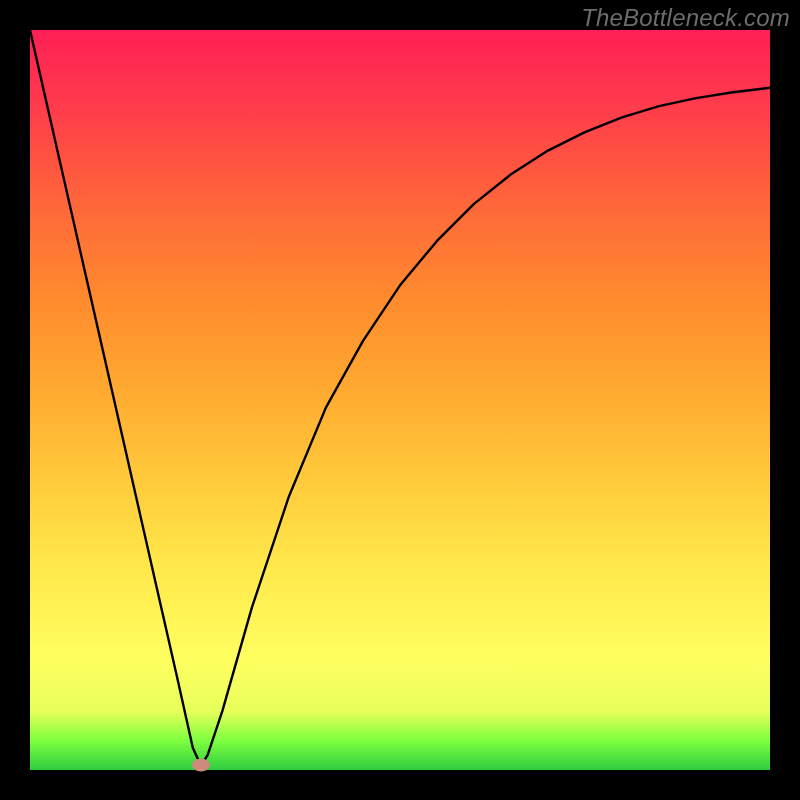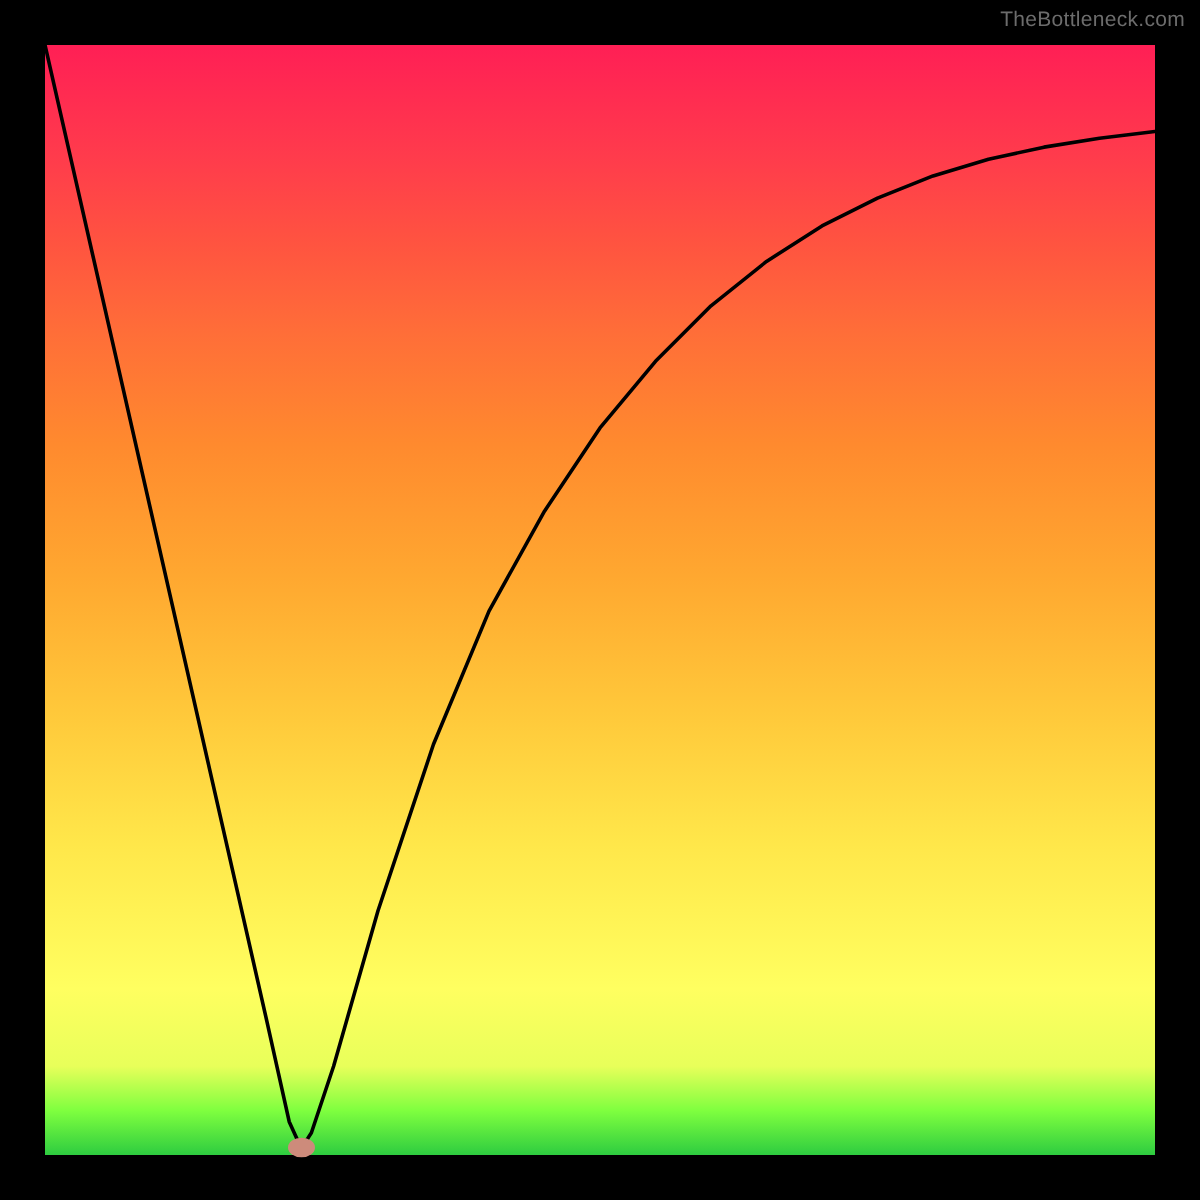--- a/index.html
+++ b/index.html
@@ -36,23 +36,24 @@
       #ff5440 82%,
       #ff3b4c 90%,
       #ff1f55 100%
     );
   }
   .watermark {
     position: absolute;
     top: 4px;
     right: 10px;
     color: #6c6c6c;
-    font-size: 14px;
+    font-size: 24px;
     letter-spacing: 0.2px;
     font-weight: 400;
+    font-style: italic;
   }
   .curve-svg {
     position: absolute;
     left: 0;
     top: 0;
     width: 740px;
     height: 740px;
   }
   .marker {
     position: absolute;

